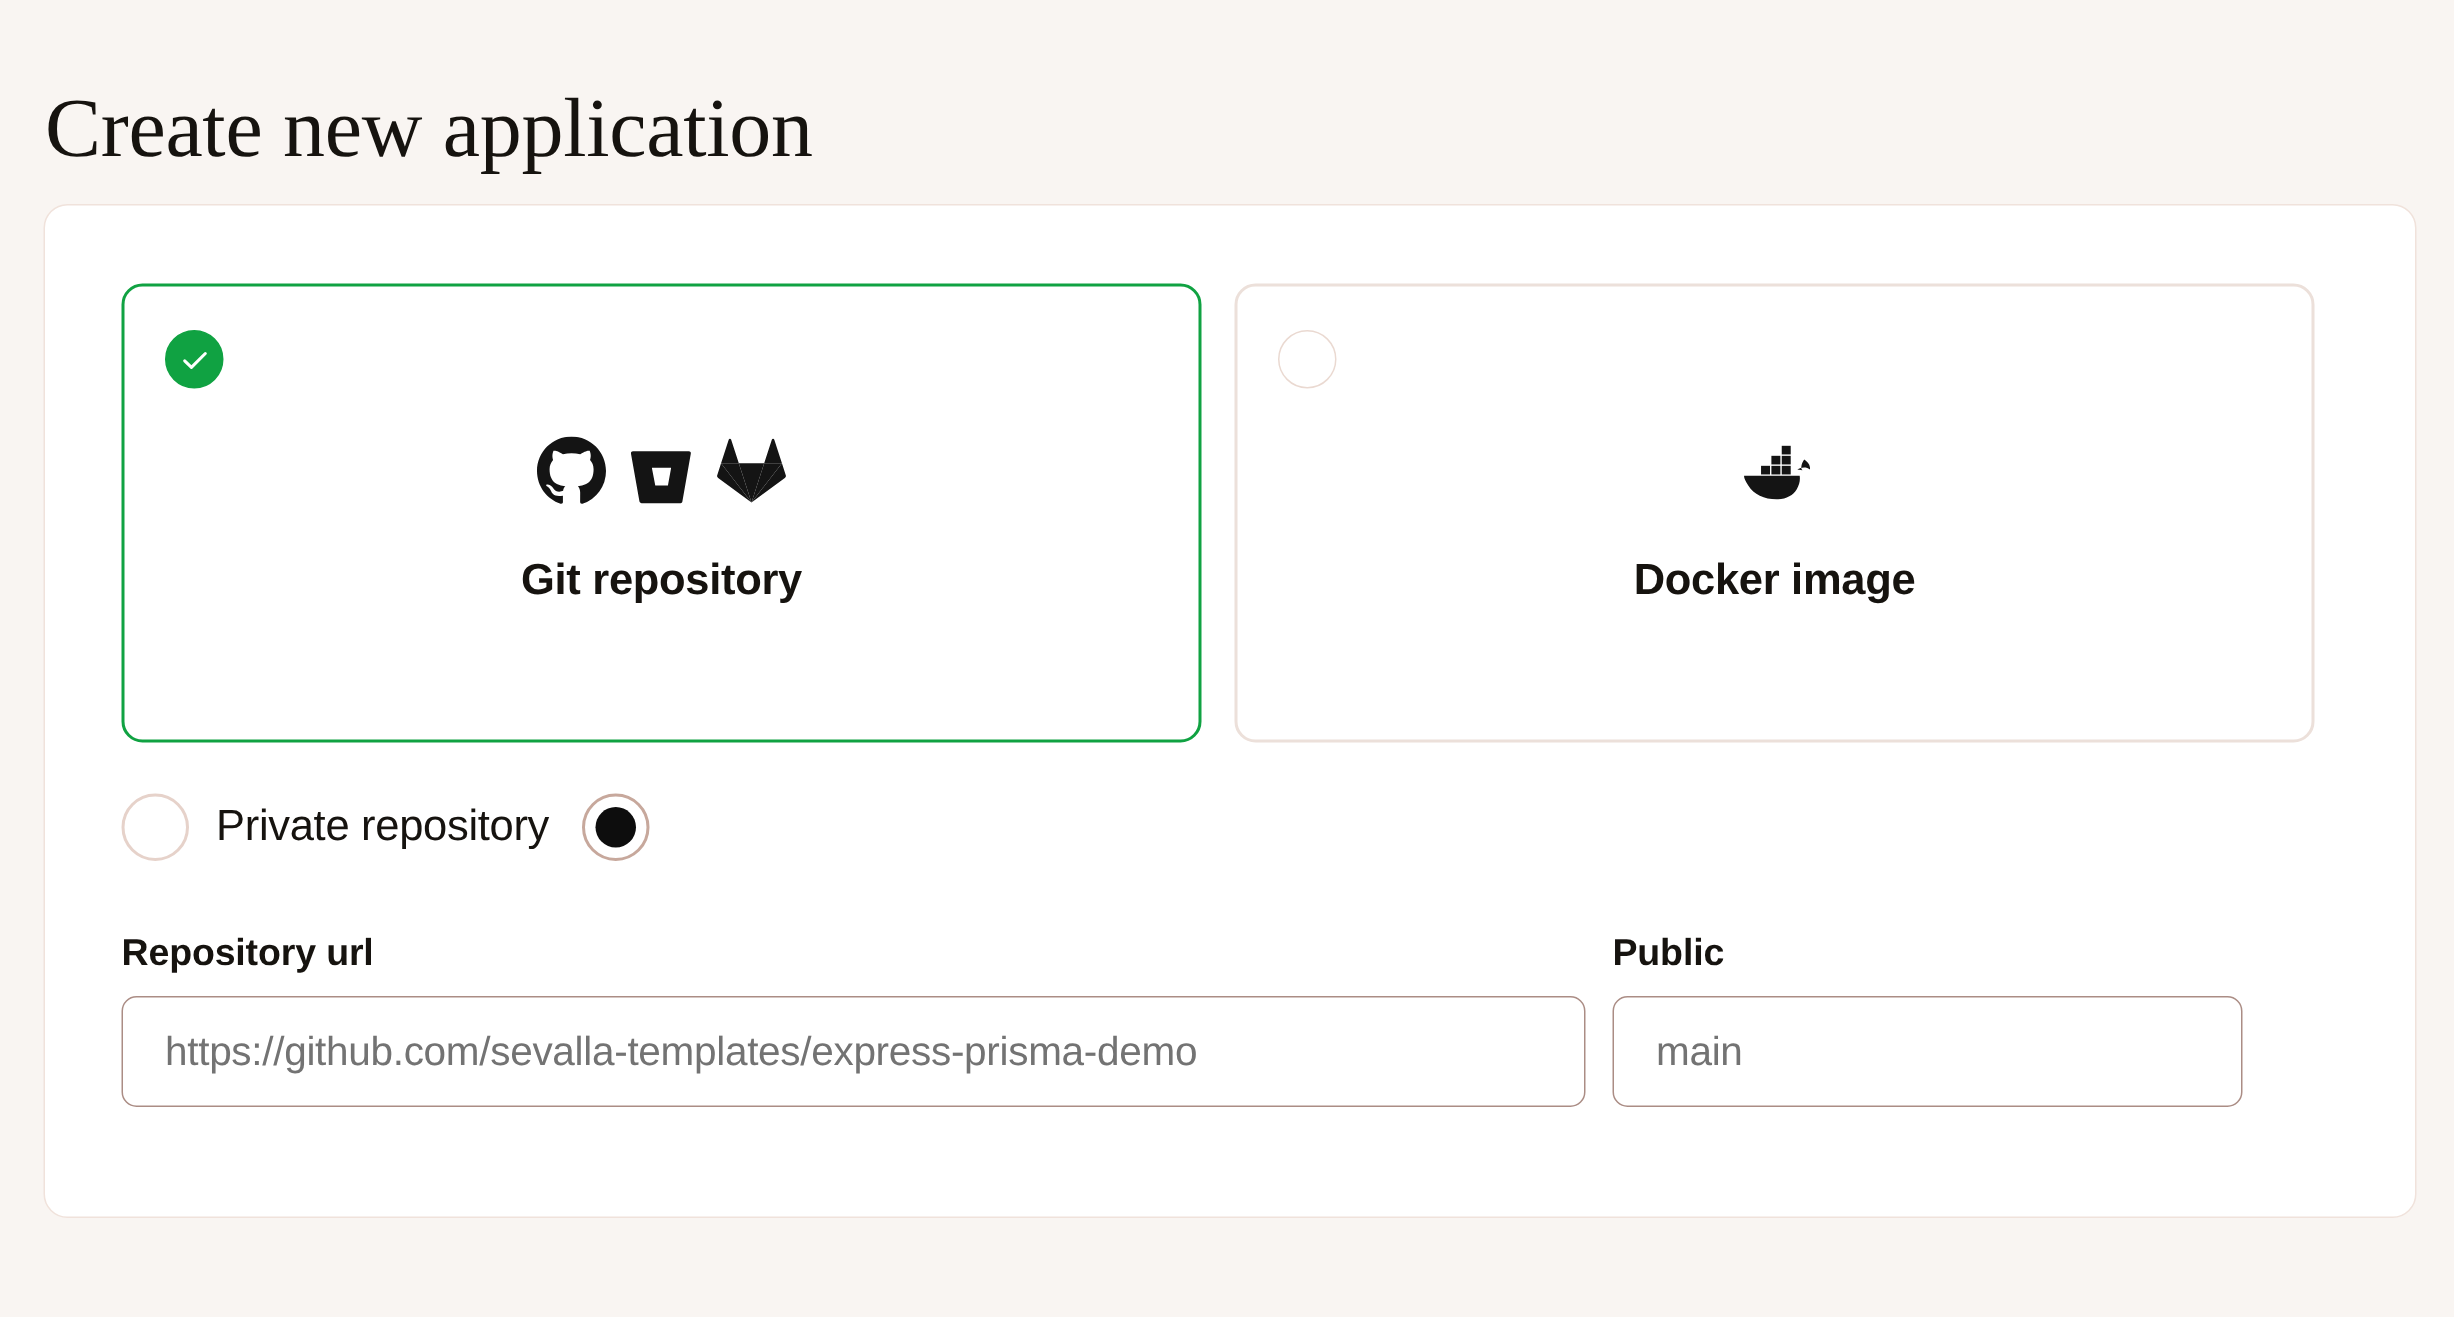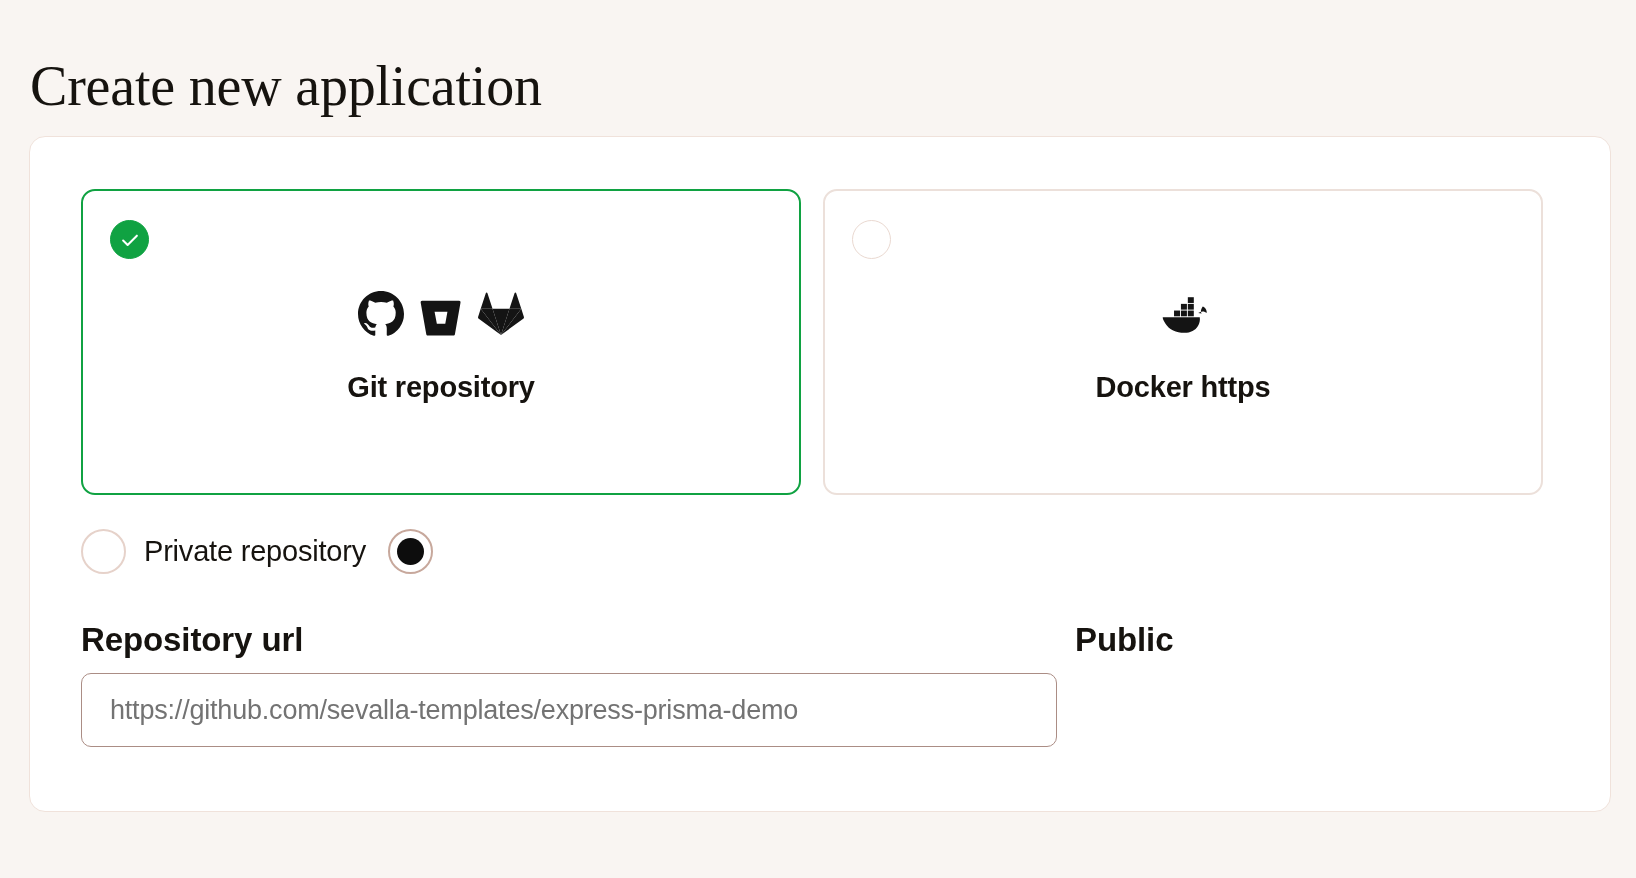--- a/index.html
+++ b/index.html
@@ -164,21 +164,21 @@
     left: 51px;
     top: 484px;
     width: 1462px;
     display: flex;
     gap: 18px;
   }
   .field.repo  { width: 976px; flex: none; }
   .field.branch{ width: 420px; flex: none; }
 
   .field-label {
-    font-size: 33px;
+    font-size: 25px;
     font-weight: 700;
     letter-spacing: -0.1px;
     color: #16130f;
     margin-bottom: 14px;
     display: block;
   }
   .field-input {
     width: 100%;
     height: 74px;
     border: 1.5px solid #ab8d85;
@@ -258,21 +258,21 @@
               <rect x="14.1" y="8.5" width="2.6" height="2.5"></rect>
               <rect x="11.1" y="5.6" width="2.6" height="2.5"></rect>
               <rect x="14.1" y="5.6" width="2.6" height="2.5"></rect>
               <rect x="14.1" y="2.7" width="2.6" height="2.5"></rect>
               <path d="M3.2 11.4h16.1c.2 1.3-.1 2.6-.8 3.8-1.1 1.9-3.2 3-5.9 3-3.6 0-6.6-1.4-8.2-4-.9-1.4-1.3-2.3-1.2-2.8z"></path>
               <path d="M18.6 9.6c.9-.6 1.9-.8 2.9-.5.3.1.6.3.8.5.1-1-.3-1.9-1.2-2.6l-.5-.3-.3.5c-.4.6-.6 1.5-.5 2.2.1.1.2.2.3.4l-1.5-.2z"></path>
             </svg>
           </span>
         </div>
 
-        <div class="card-label">Docker https</div>
+        <div class="card-label">Docker image</div>
       </div>
     </div>
 
     <div class="radio-row">
       <div class="radio-option">
         <span class="radio-circle">
           
         </span>
         <span class="radio-label">Private repository</span>
       </div>
@@ -285,17 +285,18 @@
     </div>
 
     <div class="fields-row">
       <div class="field repo">
         <label class="field-label">Repository url</label>
         <input class="field-input" type="text" value="https://github.com/sevalla-templates/express-prisma-demo" style="">
       </div>
 
       <div class="field branch">
         <label class="field-label">Public</label>
+        <input class="field-input" type="text" value="main" style="">
       </div>
     </div>
 
   </div>
 </div>
 
 </body></html>

